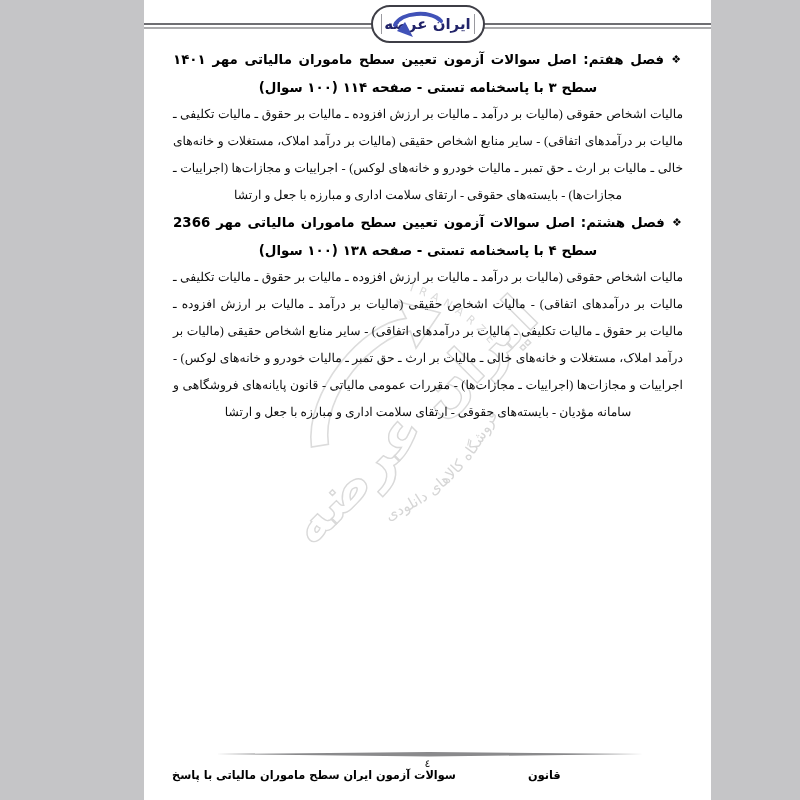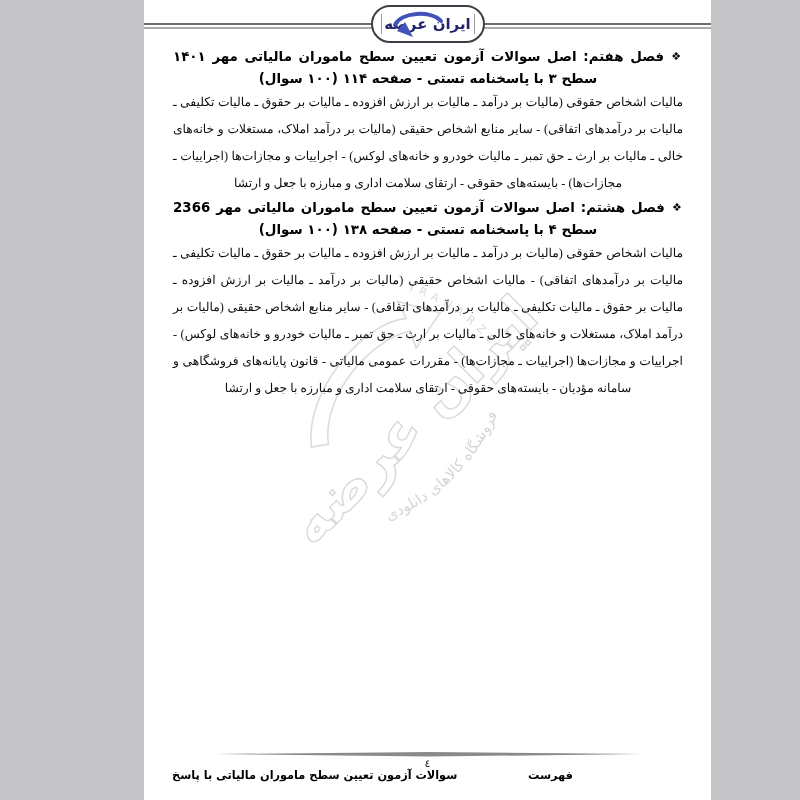--- a/index.html
+++ b/index.html
@@ -34,21 +34,21 @@
     font-weight:bold;font-size:15px;color:#22246a;direction:rtl;
     letter-spacing:0;position:relative;z-index:1;white-space:nowrap;
   }
   .logo-arrow{position:absolute;left:14px;top:2px;z-index:2;pointer-events:none;}
   
   .content{
     position:absolute;top:46px;left:29px;right:28px;
     direction:rtl;color:#0d0d0d;z-index:2;
   }
   .entry-title{
-    margin:0;font-weight:bold;font-size:13.4px;line-height:21px;
+    margin:0;font-weight:bold;font-size:13.4px;line-height:27px;
     text-align:justify;text-align-last:center;color:#000;
   }
   .entry-title .bullet{
     font-size:11px;margin-left:7px;position:relative;top:-1px;font-weight:normal;
   }
   .entry-desc{
     margin:0;font-size:12.3px;line-height:27px;
     text-align:justify;text-align-last:center;font-weight:normal;font-family:Liberation Serif, serif;
   }
   
@@ -108,16 +108,16 @@
 
     <p class="entry-title"><span class="bullet">❖</span><span>فصل هشتم: اصل سوالات آزمون تعیین سطح ماموران مالیاتی مهر 2366 سطح ۴ با پاسخنامه تستی - صفحه ۱۳۸ (۱۰۰ سوال)</span></p>
     <p class="entry-desc">مالیات اشخاص حقوقی (مالیات بر درآمد ـ مالیات بر ارزش افزوده ـ مالیات بر حقوق ـ مالیات تکلیفی ـ مالیات بر درآمدهای اتفاقی) - مالیات اشخاص حقیقی (مالیات بر درآمد ـ مالیات بر ارزش افزوده ـ مالیات بر حقوق ـ مالیات تکلیفی ـ مالیات بر درآمدهای اتفاقی) - سایر منابع اشخاص حقیقی (مالیات بر درآمد املاک، مستغلات و خانه‌های خالی ـ مالیات بر ارث ـ حق تمبر ـ مالیات خودرو و خانه‌های لوکس) - اجراییات و مجازات‌ها (اجراییات ـ مجازات‌ها) - مقررات عمومی مالیاتی - قانون پایانه‌های فروشگاهی و سامانه مؤدیان - بایسته‌های حقوقی - ارتقای سلامت اداری و مبارزه با جعل و ارتشا</p>
 
   </div>
 
   <svg class="footer-rule" width="427" height="5" viewBox="0 0 427 5">
     <polygon points="0,2 213,0 427,2 213,4.6" fill="#8a8a8c"></polygon>
   </svg>
   <div class="page-num">٤</div>
-  <div class="footer-right">فهرست</div>
-  <div class="footer-left">سوالات آزمون تعیین سطح ماموران مالیاتی با پاسخ</div>
+  <div class="footer-right">قانون</div>
+  <div class="footer-left">سوالات آزمون ایران سطح ماموران مالیاتی با پاسخ</div>
 
 </div>
 
 </body></html>

